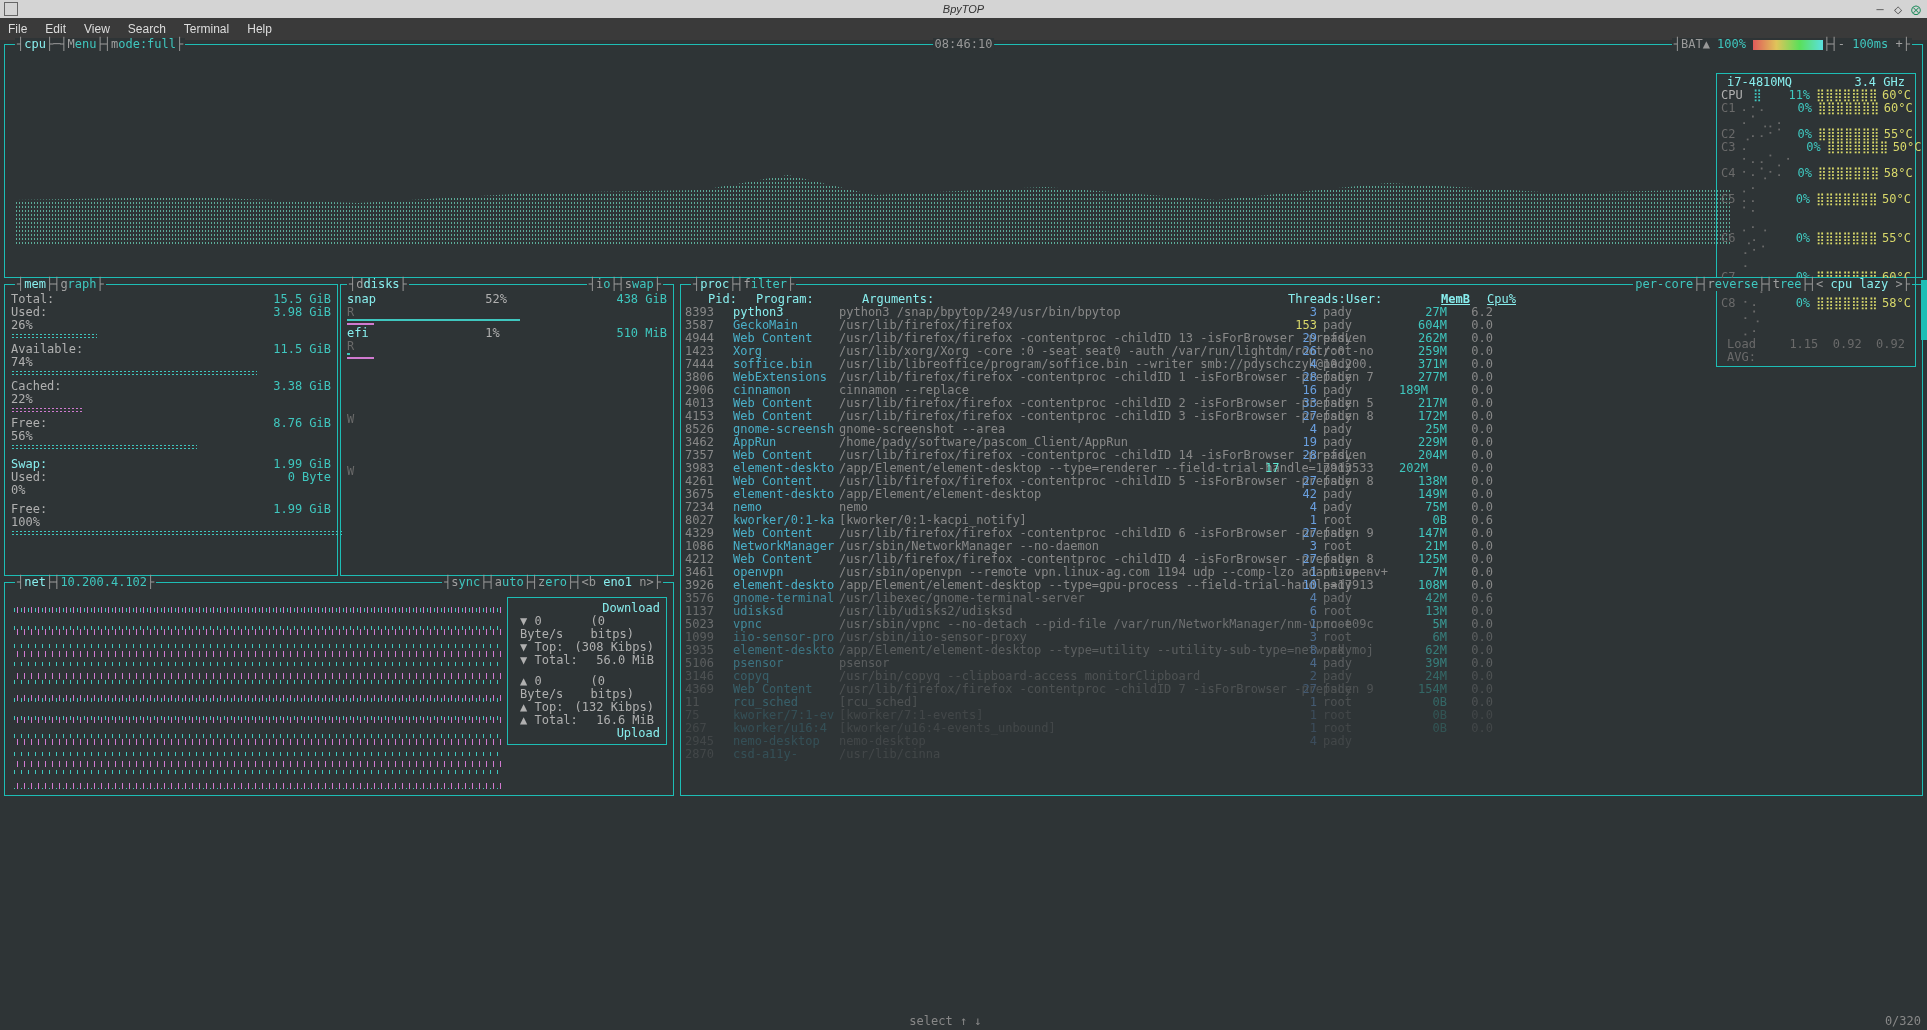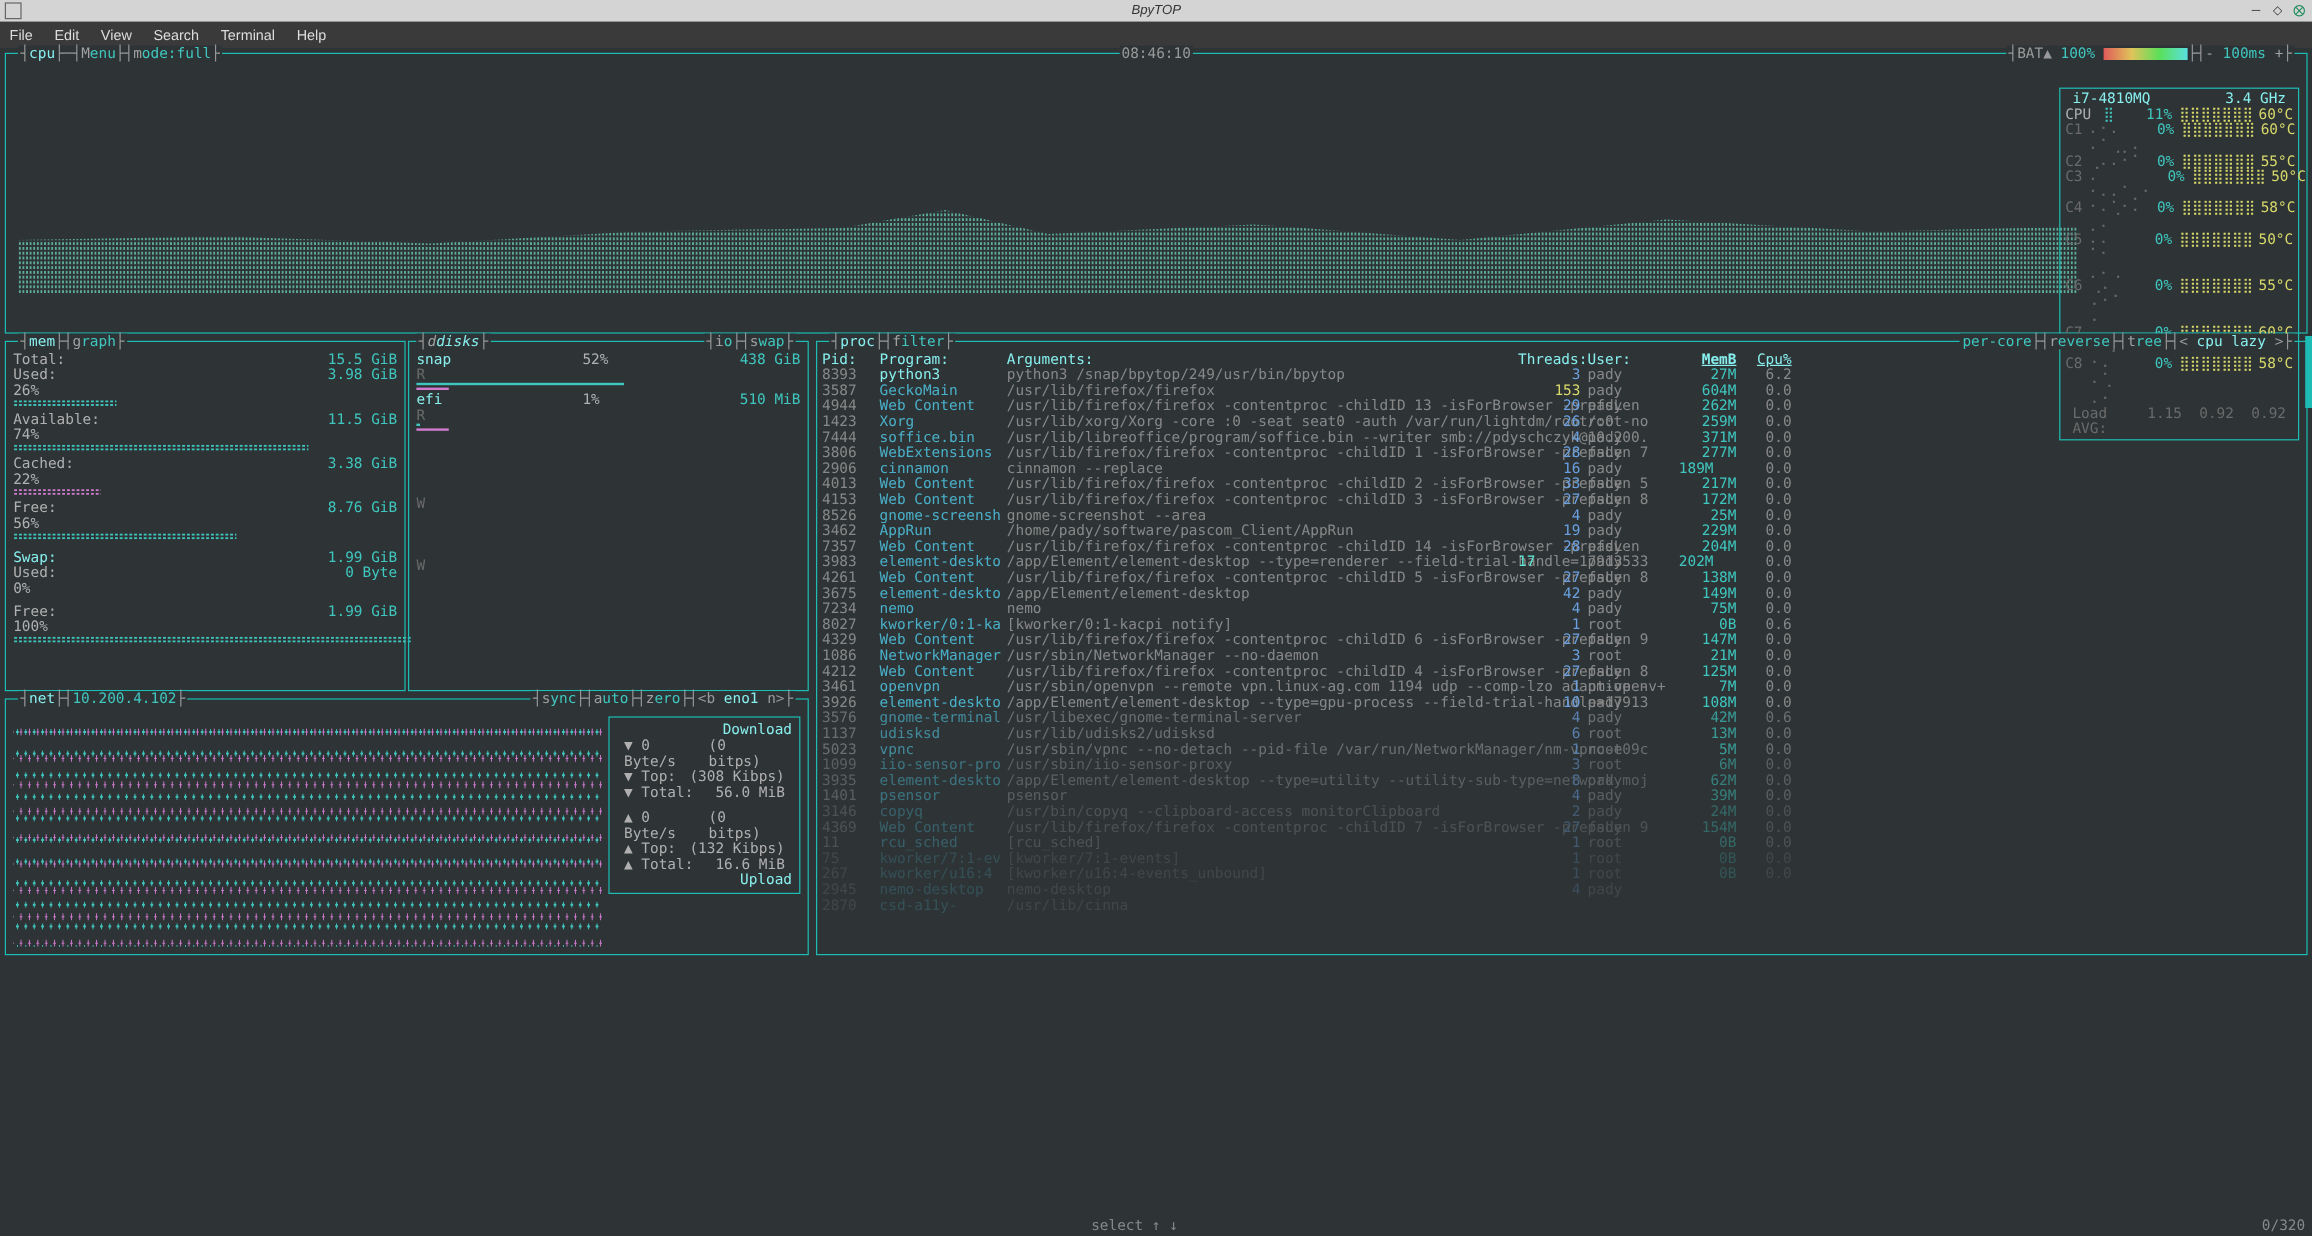--- a/index.html
+++ b/index.html
@@ -203,21 +203,21 @@
           <span class="cyan">1.99 GiB</span>
         </div>
     <div class="row">
           <span>100%</span>
         </div>
         <div class="memgraph" style="width:100%"></div>
   </div>
 </div>
 
 <div class="pane" style="left:340px;top:244px;width:334px;height:292px;">
-  <span class="label" style="left:6px;font-style:italic;">┤<span class="key">d</span><span class="bcyan">disks</span>├</span>
+  <span class="label" style="left:6px;">┤<span class="key">d</span><span class="bcyan">disks</span>├</span>
   <span class="label" style="right:10px;">┤<span class="key">i</span><span class="cyan">o</span>├┤<span class="key">s</span><span class="cyan">wap</span>├</span>
   <div id="disklist" style="padding-top:8px;">
   <div class="row">
           <span class="bcyan">snap</span>
           <span>52%</span>
           <span class="cyan">438 GiB</span>
         </div>
   <div class="row dim">
           <span>R</span>
         </div>
@@ -276,21 +276,21 @@
           <span>▲ <span>Total:</span></span>
           <span>16.6 MiB</span>
         </div>
     <div style="text-align:right;" class="bcyan">Upload</div>
   </div>
 </div>
 
 <div class="pane" style="left:680px;top:244px;right:4px;height:512px;">
   <span class="label" style="left:10px;">┤<span class="bcyan">proc</span>├┤<span class="key">f</span><span class="cyan">ilter</span>├</span>
   <span class="label" style="right:10px;"><span class="cyan">per-core</span>├┤<span class="key">r</span><span class="cyan">everse</span>├┤<span class="key">t</span><span class="cyan">ree</span>├┤<span>&lt;</span> <span class="bcyan">cpu lazy</span> <span>&gt;</span>├</span>
-  <div class="proc-head bcyan" style="margin-top:8px;">
+  <div class="proc-head bcyan" style="margin-top:8px;margin-left:23px;">
     <span>Pid:</span>
     <span>Program:</span>
     <span>Arguments:</span>
     <span style="text-align:right;">Threads:</span>
     <span>User:</span>
     <span class="ul" style="text-align:right;font-weight:bold;">MemB</span>
     <span class="ul" style="text-align:right;">Cpu%</span>
   </div>
   <div id="proclist">
   <div class="proc-row hl ">
@@ -530,21 +530,21 @@
   <div class="proc-row  f2">
     <span>3935</span>
           <span class="prog">element-deskto</span>
           <span>/app/Element/element-desktop --type=utility --utility-sub-type=network.moj</span>
     <span style="text-align:right;color:#6aa0e0">8</span>
     <span>pady</span>
           <span class="cyan" style="text-align:right">62M</span>
     <span style="text-align:right">0.0</span>
   </div>
   <div class="proc-row  f2">
-    <span>1401</span>
+    <span>5106</span>
           <span class="prog">psensor</span>
           <span>psensor</span>
     <span style="text-align:right;color:#6aa0e0">4</span>
     <span>pady</span>
           <span class="cyan" style="text-align:right">39M</span>
     <span style="text-align:right">0.0</span>
   </div>
   <div class="proc-row  f3">
     <span>3146</span>
           <span class="prog">copyq</span>

